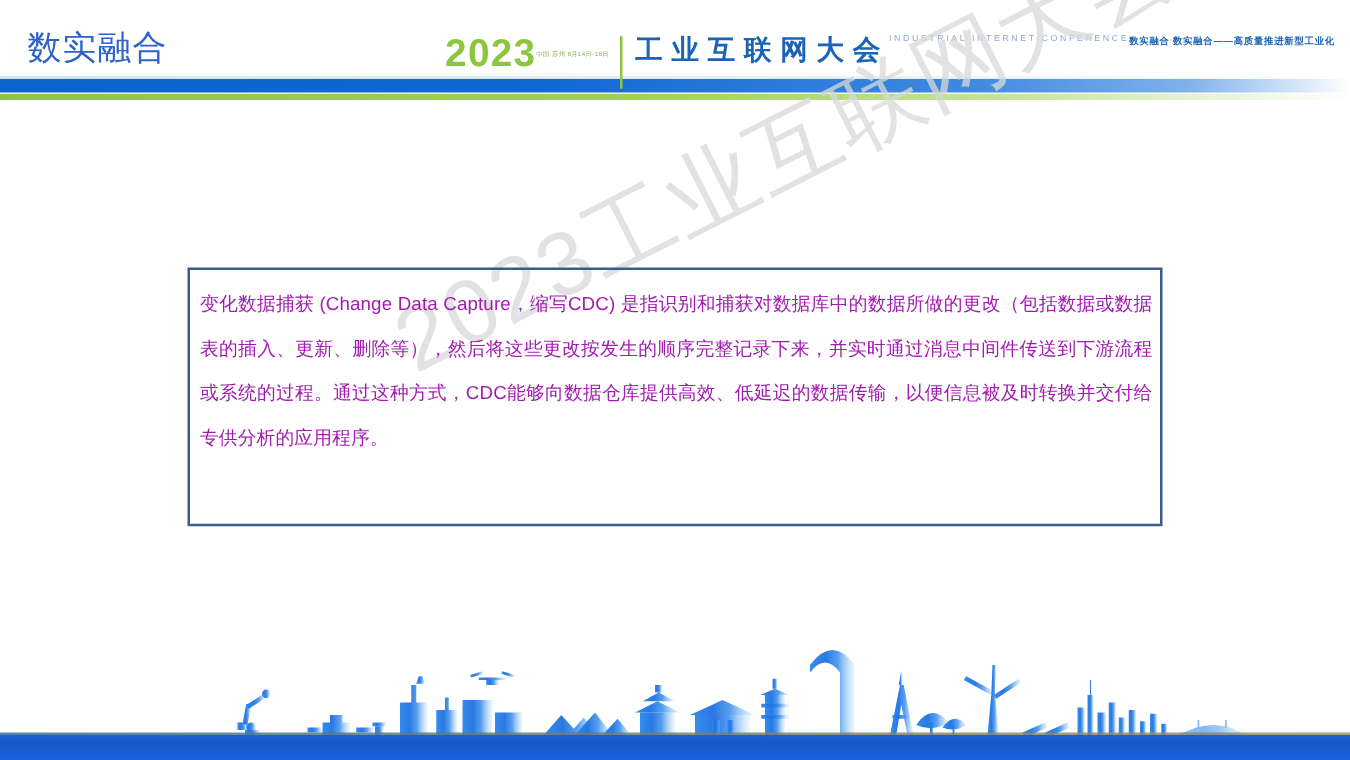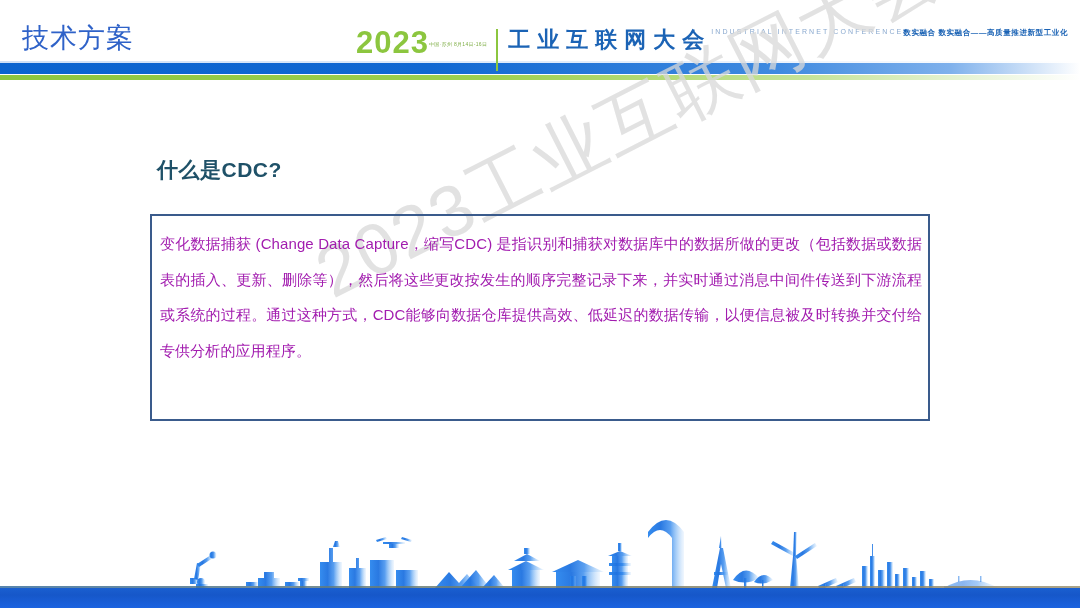--- a/index.html
+++ b/index.html
@@ -202,40 +202,39 @@
     height: 2px;
     background: linear-gradient(to right, #3a6f9e 0%, #6c7e74 40%, #8a8468 70%, #9b9272 100%);
     opacity: 0.85;
   }
 </style>
 </head>
 <body>
 
 <div class="slide">
 
-  <div class="slide-title">技术方案</div>
+  <div class="slide-title">数实融合</div>
   <div class="header-bar-blue"></div>
   <div class="header-bar-green"></div>
 
   <div class="logo">
     <div class="logo-left">
       <div class="logo-year">2023</div>
       <div class="logo-place">中国·苏州  8月14日-16日</div>
     </div>
     <div class="logo-divider"></div>
     <div class="logo-right">
       <div class="logo-cn">工业互联网大会</div>
       <div class="logo-en">INDUSTRIAL INTERNET CONFERENCE</div>
       <div class="logo-slogan">数实融合  数实融合——高质量推进新型工业化</div>
     </div>
   </div>
 
   <div class="watermark">2023工业互联网大会</div>
 
-  <div class="section-heading">什么是CDC?</div>
   <div class="definition-box"></div>
   <div class="definition-text">变化数据捕获 (Change Data Capture，缩写CDC) 是指识别和捕获对数据库中的数据所做的更改（包括数据或数据表的插入、更新、删除等），然后将这些更改按发生的顺序完整记录下来，并实时通过消息中间件传送到下游流程或系统的过程。通过这种方式，CDC能够向数据仓库提供高效、低延迟的数据传输，以便信息被及时转换并交付给专供分析的应用程序。</div>
 
   <div class="skyline-wrap">
     <svg class="skyline-svg" viewBox="0 0 1080 90" preserveAspectRatio="none">
       <defs>
         <linearGradient id="skyFade" x1="0" y1="0" x2="1" y2="0">
           <stop offset="0%" stop-color="#2a86ee" stop-opacity="0.95"></stop>
           <stop offset="35%" stop-color="#1f72e0" stop-opacity="0.95"></stop>
           <stop offset="62%" stop-color="#2f86ec" stop-opacity="0.8"></stop>

